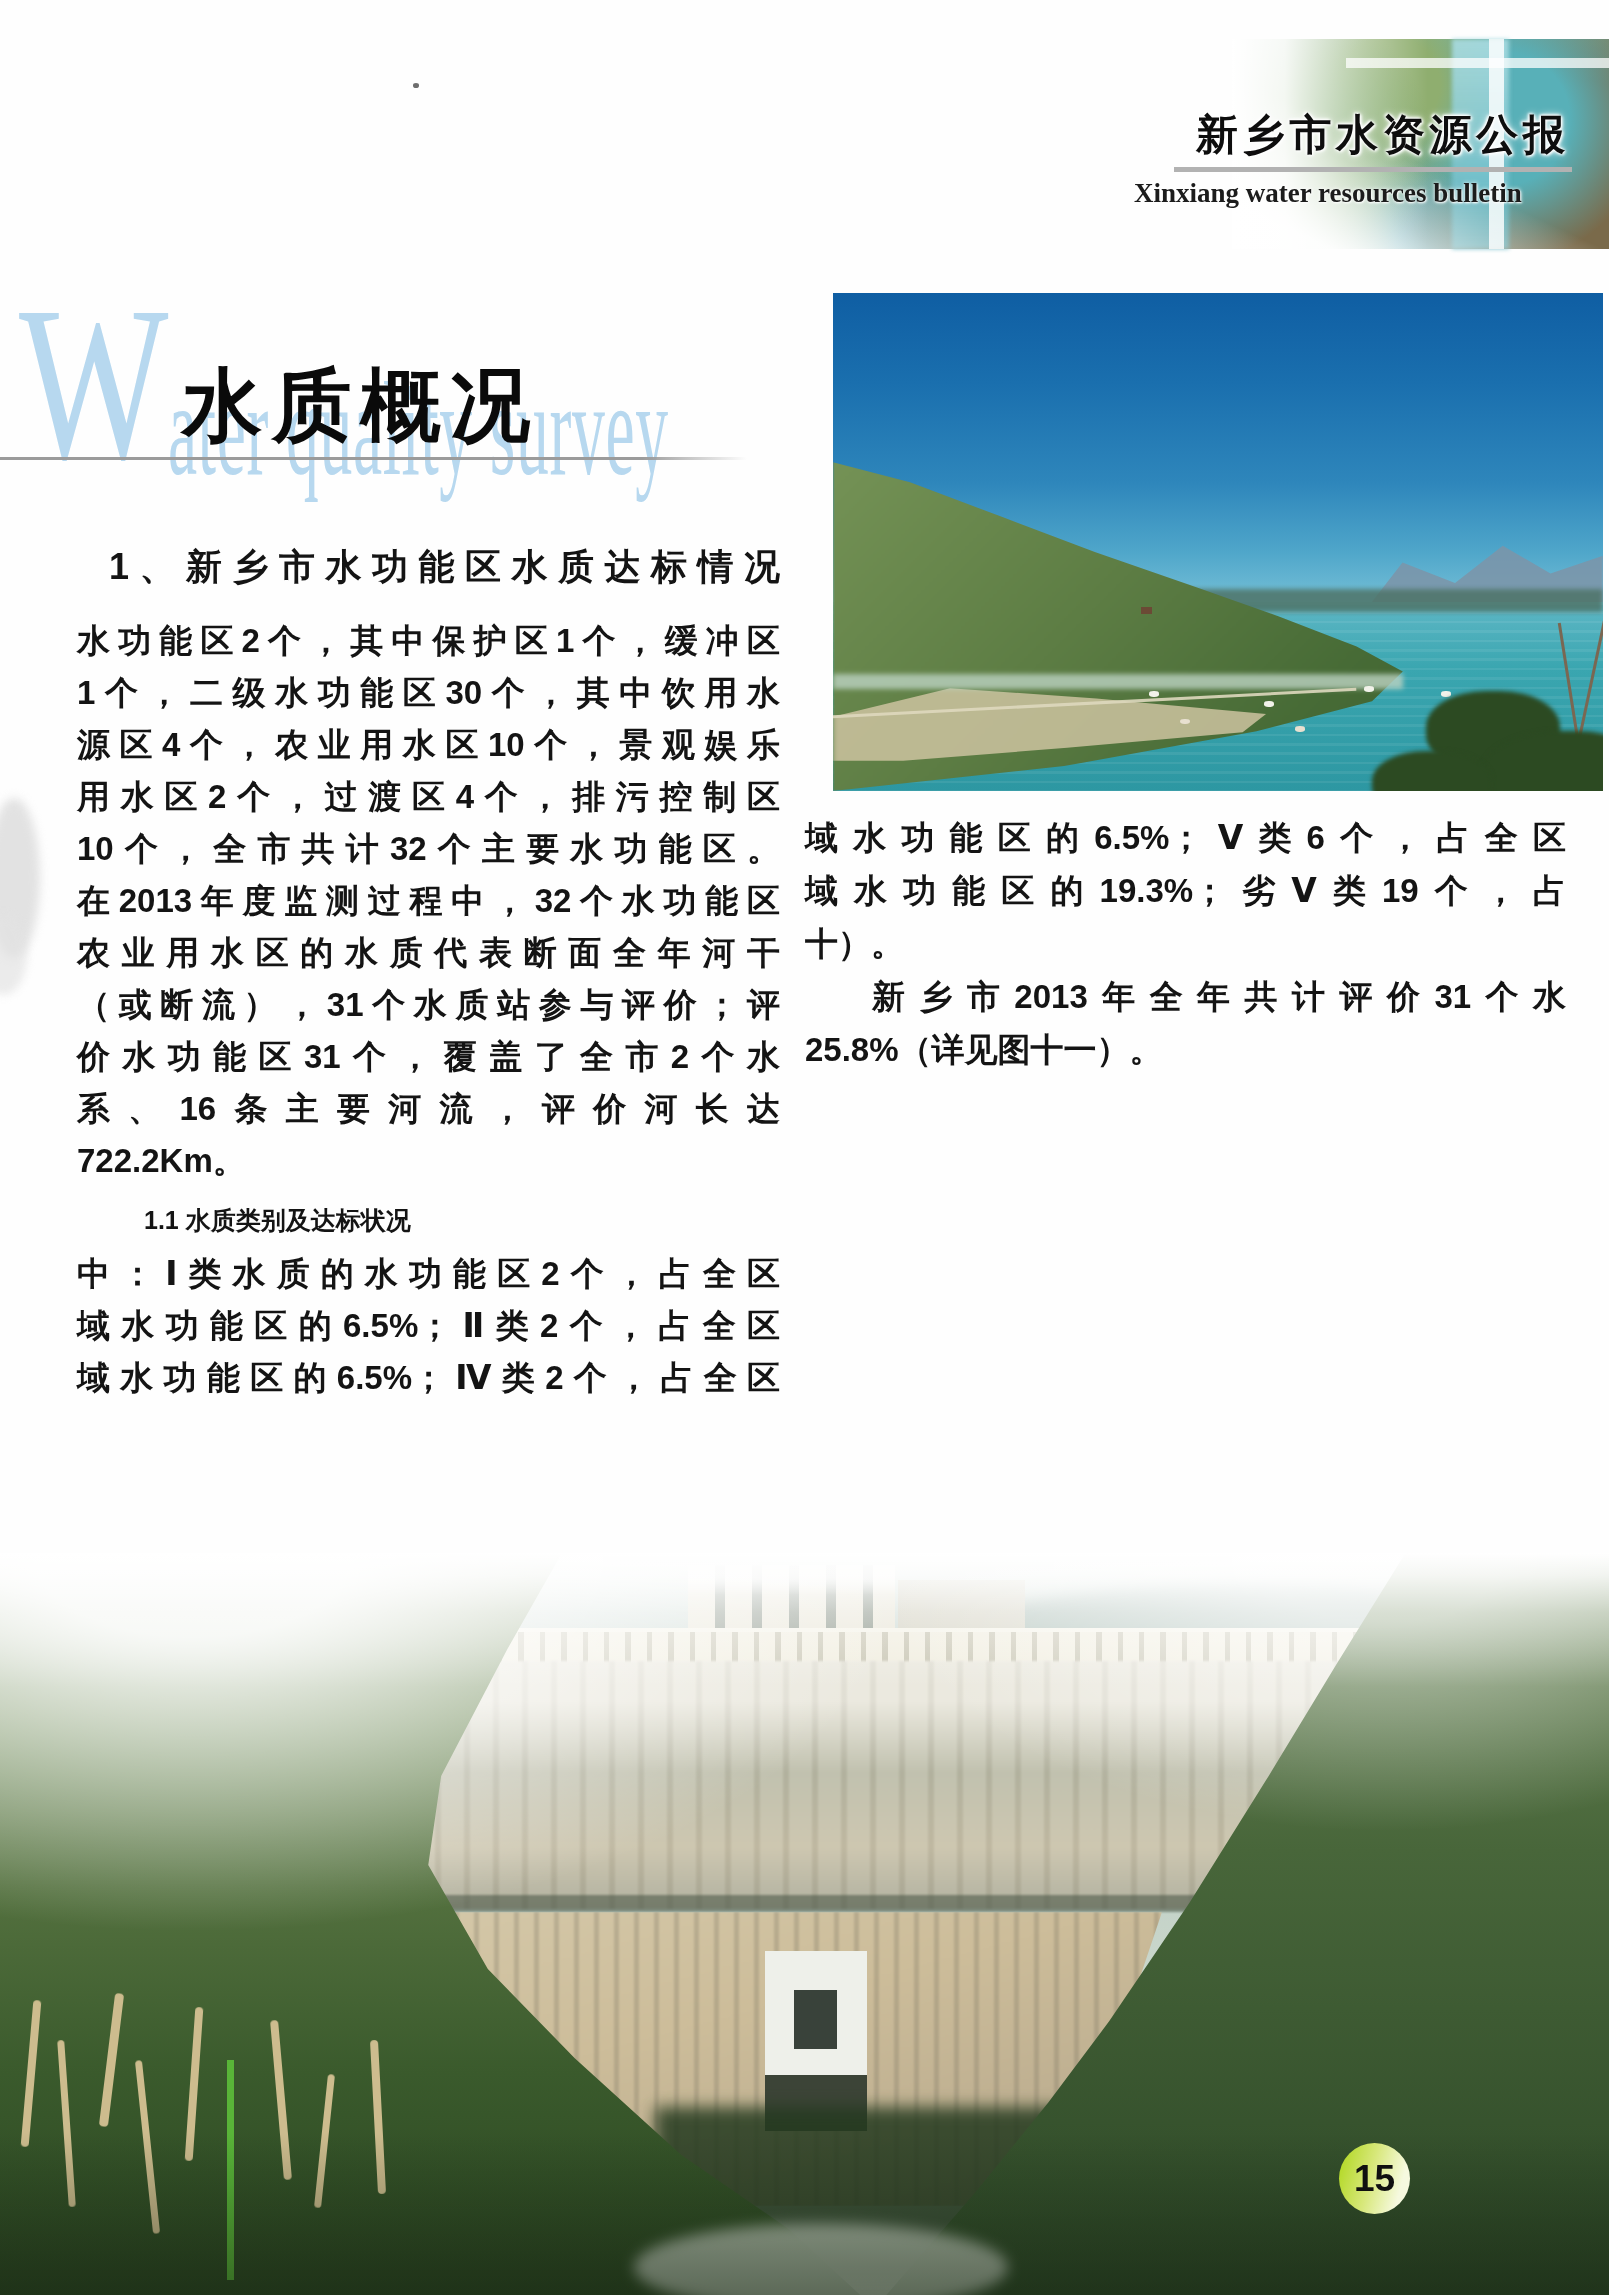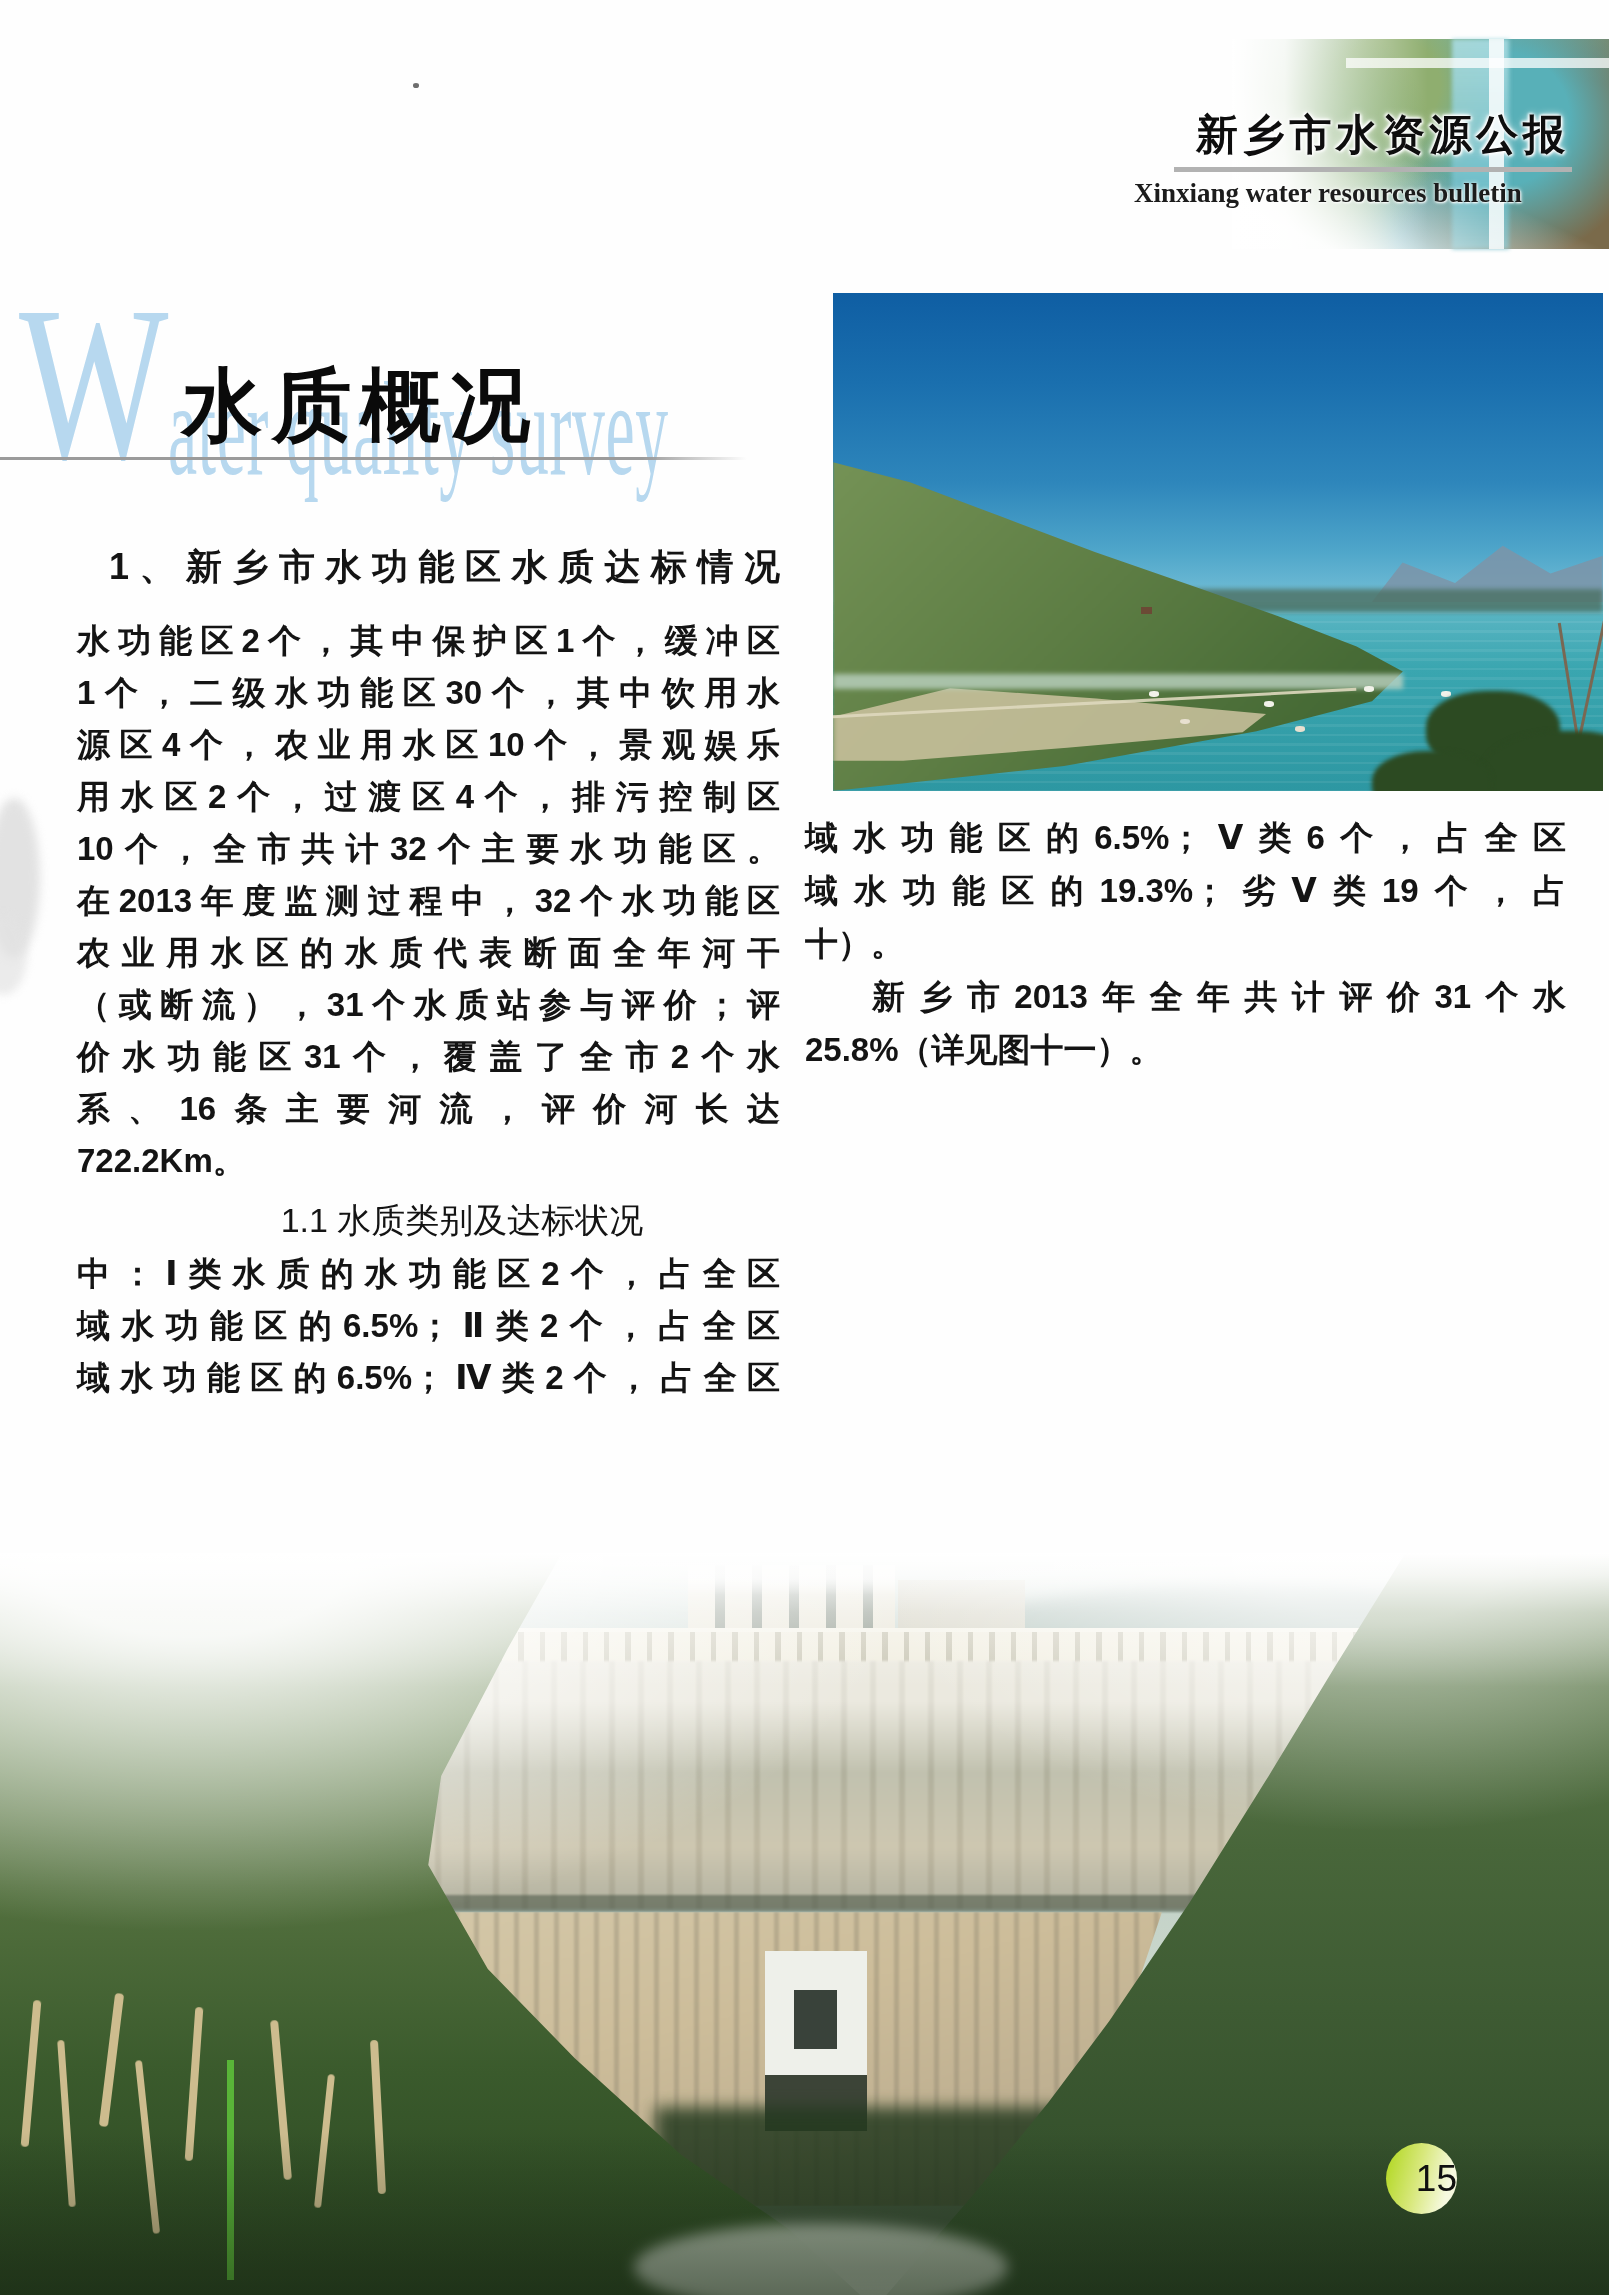--- a/index.html
+++ b/index.html
@@ -60,22 +60,22 @@
   .col-left{left:70px;top:534px;width:703px;margin-left:7px;}
   .col-right{left:805px;top:811px;width:761px;}
   .ln{font-size:33px;line-height:52px;height:52px;font-weight:700;color:#141414;
     text-justify:inter-character;}
   .col-right .ln{line-height:53px;height:53px;}
   .ln.fill{text-align:justify;text-align-last:justify;}
   .ln.first{text-indent:67px;text-align:justify;text-align-last:justify;}
   .ln.plain{text-align:left;}
   .ln.h1{font-size:36px;font-weight:900;height:81px;line-height:51px;padding-left:32px;
     padding-top:6.7px;text-align:justify;text-align-last:justify;box-sizing:border-box;}
-  .ln.h2{font-size:34px;font-weight:400;height:61px;line-height:48px;padding-left:67px;
-    padding-top:9.4px;box-sizing:border-box;text-align:center;}
+  .ln.h2{font-size:25px;font-weight:700;height:61px;line-height:48px;padding-left:67px;
+    padding-top:9.4px;box-sizing:border-box;}
   
   .lake{position:absolute;left:833px;top:293px;width:770px;height:498px;overflow:hidden;z-index:3;}
   .lake-sky{position:absolute;inset:0;
     background:linear-gradient(180deg,#0f5ea3 0%,#1a6fae 18%,#2e86bb 38%,#4fa6ca 52%,#79c2d8 63%,#8fd0de 68%);}
   .lake-water{position:absolute;left:0;top:62%;width:100%;height:38%;
     background:
       repeating-linear-gradient(180deg,rgba(255,255,255,.07) 0 2.7px,rgba(255,255,255,0) 2.7px 9.4px),
       linear-gradient(180deg,#5fb7c6 0%,#3aa6b0 35%,#2d97a2 100%);}
   .lake-mtn{position:absolute;right:0;top:47%;width:31%;height:17%;background:#7d95a9;opacity:.85;
     clip-path:polygon(0 100%,16% 42%,38% 66%,58% 22%,78% 55%,100% 34%,100% 100%);filter:blur(1.3px);}
@@ -148,24 +148,24 @@
   .plume{position:absolute;background:#cdbc8e;filter:blur(0.7px);border-radius:4px;}
   .stem-green{position:absolute;left:227px;top:80px;width:6.7px;height:220px;background:#5dbf3a;
     filter:blur(0.7px);opacity:.9;}
   .dam-fg{position:absolute;inset:0;
     background:linear-gradient(0deg,rgba(20,32,16,.5) 0%,rgba(20,32,16,0) 22%);}
   .dam-haze{position:absolute;inset:0;
     background:
       radial-gradient(ellipse at 12% 0%,rgba(255,255,255,.9) 0 8%,rgba(255,255,255,0) 36%),
       radial-gradient(ellipse at 86% 1%,rgba(255,255,255,.55) 0 6%,rgba(255,255,255,0) 26%),
       linear-gradient(180deg,#ffffff 0,rgba(255,255,255,.85) 3%,rgba(255,255,255,.45) 8%,rgba(255,255,255,0) 18%);}
-  .page-badge{position:absolute;left:1386px;top:590px;width:71px;height:71px;border-radius:50%;
+  .page-badge{position:absolute;left:1339px;top:590px;width:71px;height:71px;border-radius:50%;
     background:linear-gradient(105deg,#b5d92a 8%,#d8e87c 45%,#f6f9df 82%);
-    display:flex;align-items:center;justify-content:flex-end;
-    font-size:37px;font-weight:400;color:#101010;}
+    display:flex;align-items:center;justify-content:center;
+    font-size:37px;font-weight:700;color:#101010;}
 </style>
 </head>
 <body>
 
 <div class="page">
 
   <div class="hdr-collage">
     <div class="hdr-waterfall"></div>
     <div class="hdr-cross-h"></div>
     <div class="hdr-cross-v"></div>

